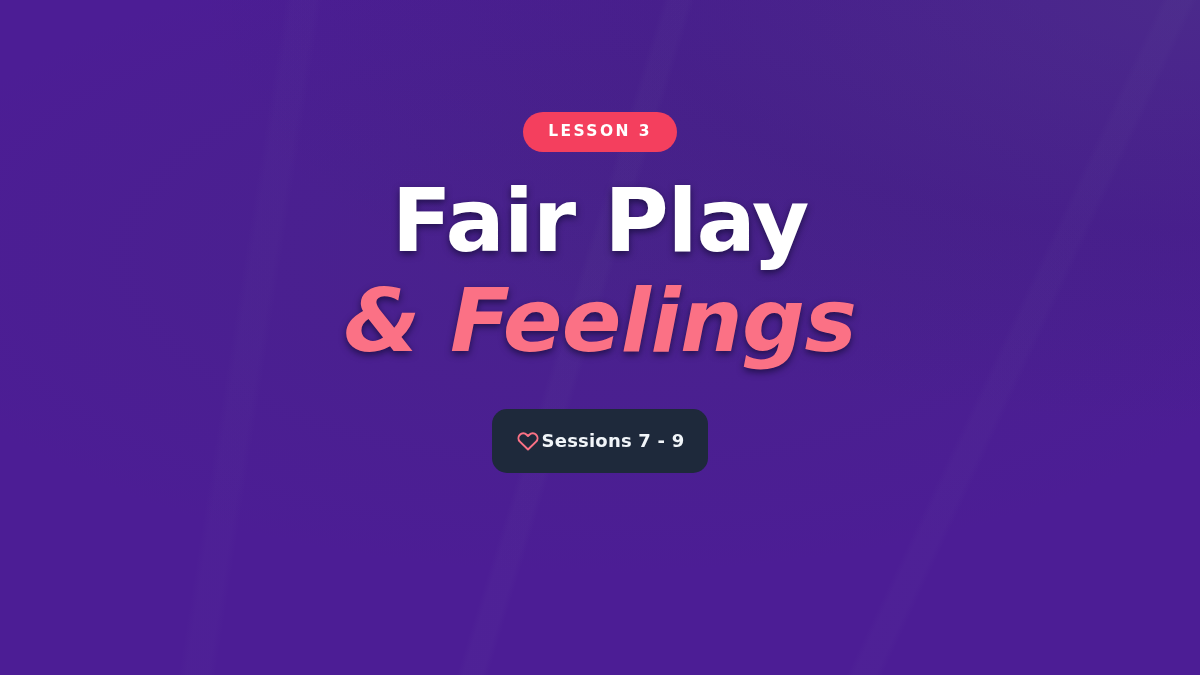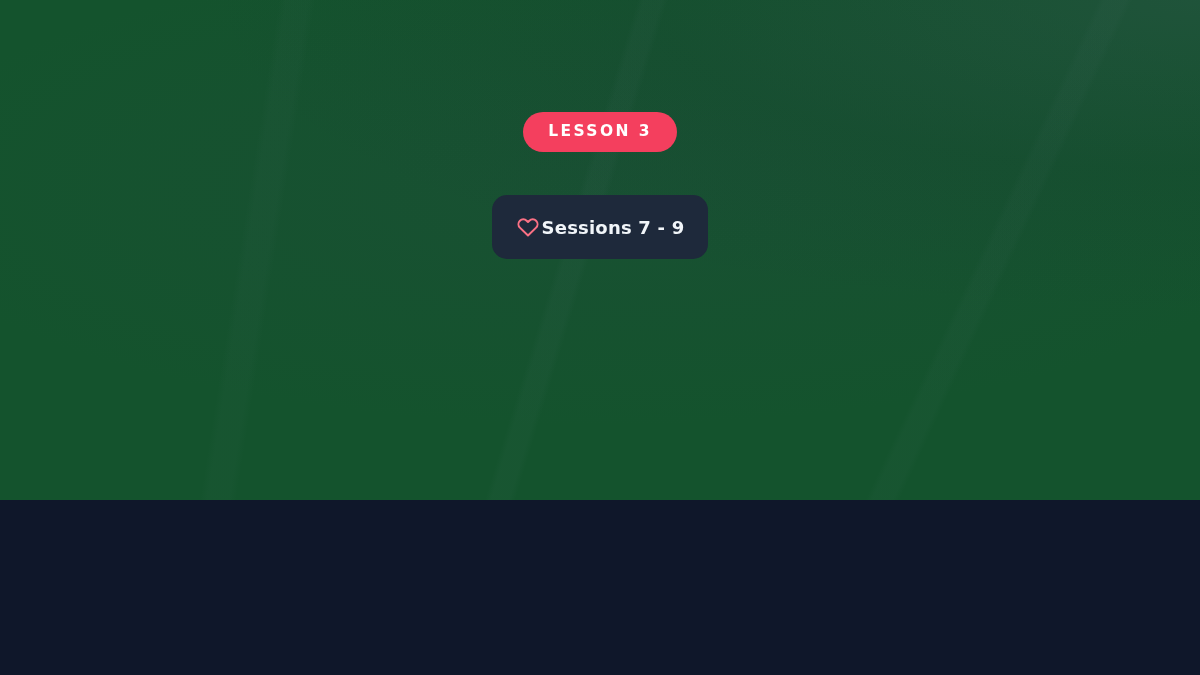--- a/index.html
+++ b/index.html
@@ -11,22 +11,22 @@
   }
 
   body {
     font-family: "DejaVu Sans", sans-serif;
     background: #0F172A;
   }
 
   .slide {
     position: relative;
     width: 1200px;
-    height: 500px;
-    background: #14532d;
+    height: 675px;
+    background: #4c1d95;
     overflow: hidden;
   }
 
   
   .bg-wash {
     position: absolute;
     inset: 0;
     background:
       radial-gradient(120% 90% at 100% 0%, rgba(71,85,105,0.22) 0%, rgba(30,41,59,0.08) 38%, rgba(15,23,42,0) 70%),
       radial-gradient(90% 70% at 50% 38%, rgba(51,65,85,0.14) 0%, rgba(15,23,42,0) 68%);
@@ -142,20 +142,24 @@
 
   <div class="bg-wash"></div>
   <div class="bg-rays"></div>
 
   <div class="content">
 
     <div class="badge">
       <span class="badge-label">LESSON 3</span>
     </div>
 
+    <h1 class="headline">
+      <span class="headline-line headline-line-1">Fair Play</span>
+      <span class="headline-line headline-line-2">&amp; Feelings</span>
+    </h1>
 
 
     <div class="chip">
       <svg class="heart-icon" viewBox="0 0 24 24" fill="none" aria-hidden="true">
         <path d="M12 20.5 3.9 12.6a4.9 4.9 0 0 1 0-6.9 4.75 4.75 0 0 1 6.75 0L12 7.05l1.35-1.35a4.75 4.75 0 0 1 6.75 0 4.9 4.9 0 0 1 0 6.9L12 20.5Z" stroke="#FB7185" stroke-width="2" stroke-linejoin="round" stroke-linecap="round"></path>
       </svg>
       <span class="chip-label">Sessions 7 - 9</span>
     </div>
 
   </div>

